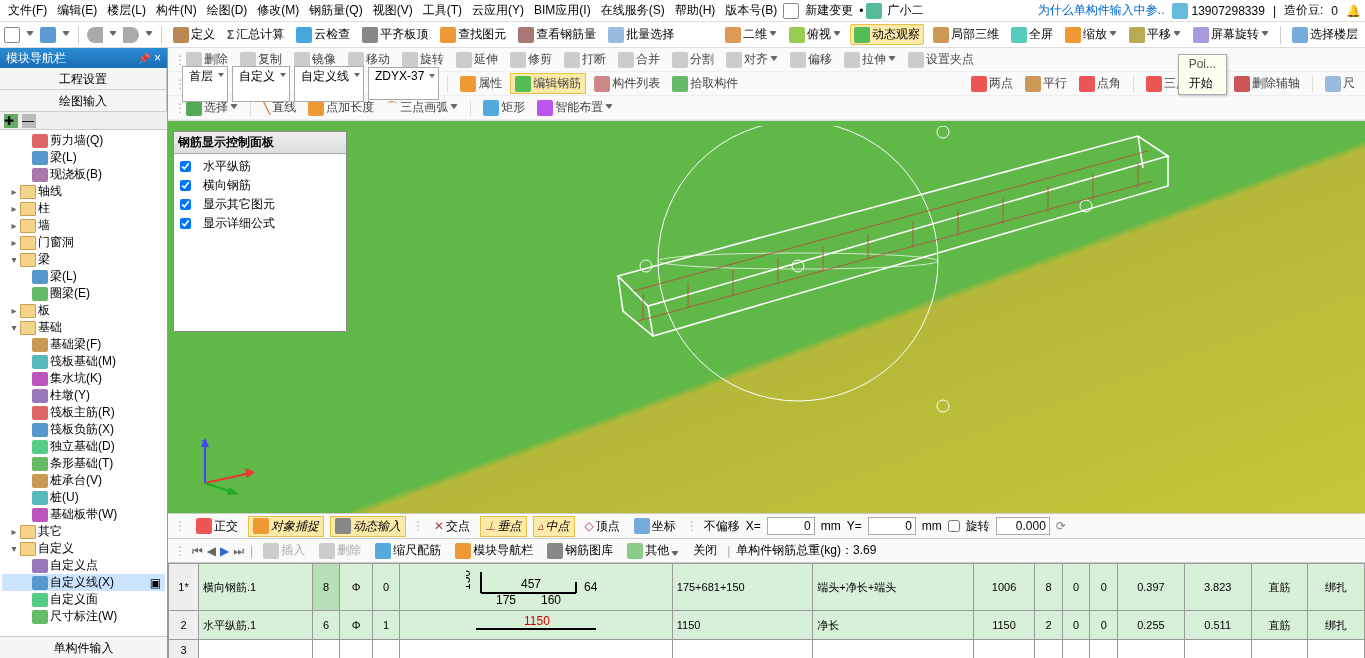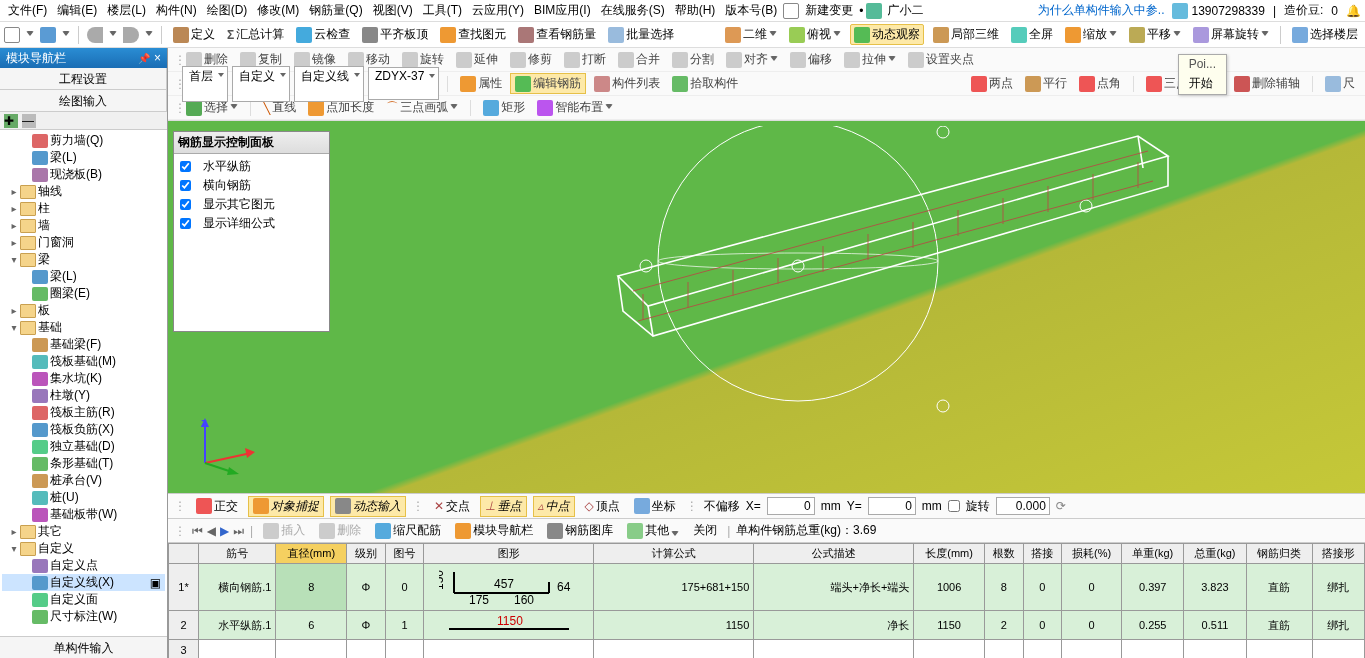--- a/index.html
+++ b/index.html
@@ -37,21 +37,21 @@
 .strip .st{width:14px;height:14px;background:#bbb;cursor:pointer;}
 .content { flex:1; display:flex; flex-direction:column; background:#fff; }
 .ribbon { background:#fafafa; border-bottom:1px solid #ddd; }
 .rrow { height:24px; display:flex; align-items:center; padding:0 6px; gap:4px; border-bottom:1px solid #eee; }
 .rrow .rb { display:flex; align-items:center; gap:2px; padding:1px 4px; cursor:pointer; color:#444; }
 .rrow .rb.active{background:#fde9a8;border:1px solid #e6c048;}
 .rrow .rsep{width:1px;height:16px;background:#ddd;margin:0 4px;}
 .rrow .sel{border:1px solid #aaa;padding:1px 14px 16px 6px;background:#fff;position:relative;}
 .rrow .sel::after{content:"";position:absolute;right:3px;top:6px;border-left:3px solid transparent;border-right:3px solid transparent;border-top:4px solid #666;}
 .canvas-wrap { flex:1; position:relative; background:linear-gradient(160deg,#5fb848 0%,#5fb848 55%,#b5b838 56%,#c5c838 100%); overflow:hidden; }
-.rebar-panel{position:absolute;left:5px;top:10px;width:157px;background:#fff;border:1px solid #888;font-size:11px;}
+.rebar-panel{position:absolute;left:5px;top:10px;width:174px;background:#fff;border:1px solid #888;font-size:11px;}
 .rebar-panel .hd{background:linear-gradient(#eee,#ddd);padding:2px 4px;border-bottom:1px solid #aaa;font-weight:bold;}
 .rebar-panel .row{padding:1px 4px;display:flex;align-items:center;gap:12px;}
 .rebar-panel input[type=checkbox]{width:11px;height:11px;}
 .axis{position:absolute;left:25px;bottom:15px;}
 .axis .z{color:#44f;position:absolute;bottom:48px;left:8px;font-weight:bold;}
 .axis svg{overflow:visible;}
 .tooltip{position:absolute;right:138px;top:-18px;background:#fefeee;border:1px solid #aaa;padding:2px 10px;box-shadow:1px 1px 3px rgba(0,0,0,0.2);z-index:10;}
 .tooltip .hd{color:#555;margin-bottom:4px;}
 .tooltip .bd{text-align:left;}
 .statusbar{height:26px;background:#fafafa;border-top:1px solid #ccc;border-bottom:1px solid #ccc;display:flex;align-items:center;padding:0 6px;gap:6px;}
@@ -63,21 +63,21 @@
 .tbl-tools .nav{display:flex;gap:4px;}
 .tbl-tools .nav span{cursor:pointer;color:#666;}
 .tbl-tools .tt{display:flex;align-items:flex-end;gap:2px;padding:1px 4px;cursor:pointer;}
 .grid-wrap{overflow:auto;background:#fff;}
 table.grid{border-collapse:collapse;width:100%;}
 table.grid th,table.grid td{border:1px solid #999;padding:2px 4px;text-align:center;height:20px;font-size:11px;}
 table.grid th{background:#eee;font-weight:normal;}
 table.grid th.hl{background:#f5d060;}
 table.grid td.g{background:#d8f0d8;}
 table.grid td.rowh{background:#eee;width:30px;}
-table.grid td.lft{text-align:right;}
+table.grid td.lft{text-align:left;}
 .shape-cell svg{display:block;margin:auto;}
 .beam-svg{position:absolute;left:200px;top:5px;}
 </style>
 </head>
 <body>
 
 <div class="menubar">
   <span class="mi">文件(F)</span>
   <span class="mi">编辑(E)</span>
   <span class="mi">楼层(L)</span>
@@ -639,38 +639,20 @@
       <span class="tt">
           <span>关闭</span>
         </span>
       <span style="color:#aaa;">|</span>
       <span>单构件钢筋总重(kg)：3.69</span>
     </div>
 
     <div class="grid-wrap">
       <table class="grid">
         <tbody>
-            <tr>
-          <th></th>
-              <th>筋号</th>
-              <th class="hl">直径(mm)</th>
-          <th>级别</th>
-              <th>图号</th>
-              <th style="width:170px">图形</th>
-          <th style="width:160px">计算公式</th>
-              <th style="width:160px">公式描述</th>
-          <th>长度(mm)</th>
-              <th>根数</th>
-              <th>搭接</th>
-          <th>损耗(%)</th>
-              <th>单重(kg)</th>
-              <th>总重(kg)</th>
-          <th>钢筋归类</th>
-              <th>搭接形</th>
-        </tr>
         <tr>
           <td class="rowh">1*</td>
           <td class="g lft">横向钢筋.1</td>
           <td class="g" style="background:#b8e0b8">8</td>
           <td class="g">Φ</td>
           <td class="g">0</td>
           <td class="g shape-cell">
             <svg width="140" height="42">
               <text x="6" y="14" font-size="9" transform="rotate(-90 10 20)">150</text>
               <line x1="15" y1="6" x2="15" y2="27" stroke="#000" stroke-width="2"></line>

